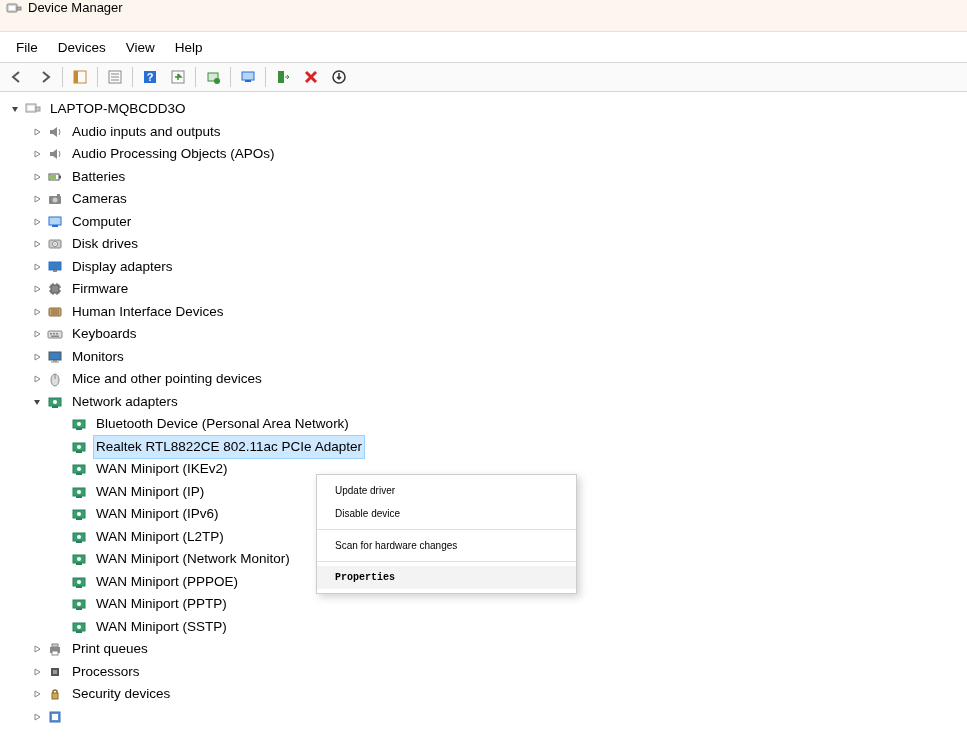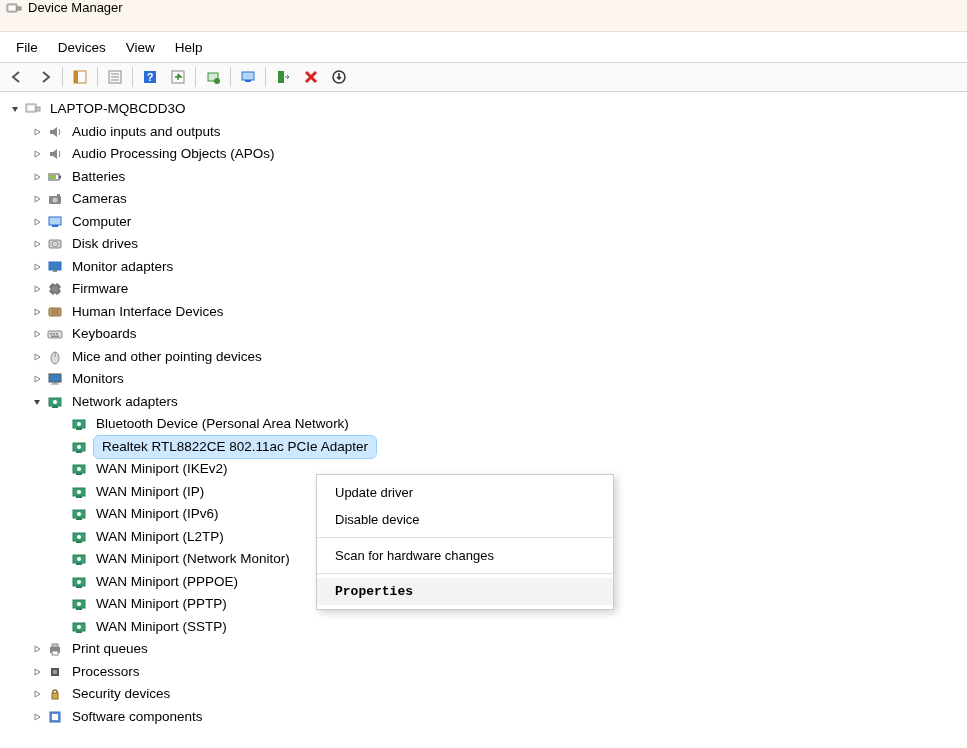--- a/index.html
+++ b/index.html
@@ -75,33 +75,33 @@
 .icon-slot {
   width: 18px;
   display: inline-flex;
   justify-content: center;
   margin-right: 5px;
 }
 .label { padding: 1px 3px; }
 .label.selected {
   background: #cde8ff;
   border: 1px solid #99d1ff;
-  border-radius: 6px;
-  padding: 0 8px;
+  border-radius: 0;
+  padding: 0 2px;
 }
 .context-menu {
   position: absolute;
   left: 316px;
   top: 474px;
-  width: 298px;
+  width: 261px;
   background: #fff;
   border: 1px solid #ccc;
   box-shadow: 3px 3px 8px rgba(0,0,0,0.18);
   padding: 4px 0;
-  font-size: 13px;
+  font-size: 10px;
 }
 .context-menu .citem {
   padding: 6px 18px;
   cursor: default;
 }
 .context-menu .citem.bold { font-weight: 600; background:#f3f3f3;font-family:Liberation Mono, monospace; }
 .context-menu .csep {
   height: 1px; background:#e0e0e0; margin: 4px 0;
 }
 svg { display:block; }
@@ -309,21 +309,21 @@
         <svg width="10" height="10">
           <path d="M3 2 L8 5 L3 8 Z" fill="none" stroke="#888"></path>
         </svg>
       </span>
     <span class="icon-slot">
         <svg width="16" height="16" viewBox="0 0 16 16">
           <rect x="2" y="3" width="12" height="8" fill="#3a7fbf" stroke="#2a6fd6"></rect>
           <rect x="6" y="11" width="4" height="2" fill="#888"></rect>
         </svg>
       </span>
-    <span class="label">Monitor adapters</span>
+    <span class="label">Display adapters</span>
   </div>
     <div class="node" style="padding-left:22px">
     <span class="expander">
         <svg width="10" height="10">
           <path d="M3 2 L8 5 L3 8 Z" fill="none" stroke="#888"></path>
         </svg>
       </span>
     <span class="icon-slot">
         <svg width="16" height="16" viewBox="0 0 16 16">
           <rect x="4" y="4" width="8" height="8" fill="#8a8a8a" stroke="#555"></rect>
@@ -373,44 +373,44 @@
     <span class="label">Keyboards</span>
   </div>
     <div class="node" style="padding-left:22px">
     <span class="expander">
         <svg width="10" height="10">
           <path d="M3 2 L8 5 L3 8 Z" fill="none" stroke="#888"></path>
         </svg>
       </span>
     <span class="icon-slot">
         <svg width="16" height="16" viewBox="0 0 16 16">
-          <ellipse cx="8" cy="9" rx="4" ry="6" fill="#ddd" stroke="#888"></ellipse>
-          <line x1="8" y1="3" x2="8" y2="8" stroke="#888"></line>
-        </svg>
-      </span>
-    <span class="label">Mice and other pointing devices</span>
-  </div>
-    <div class="node" style="padding-left:22px">
-    <span class="expander">
-        <svg width="10" height="10">
-          <path d="M3 2 L8 5 L3 8 Z" fill="none" stroke="#888"></path>
-        </svg>
-      </span>
-    <span class="icon-slot">
-        <svg width="16" height="16" viewBox="0 0 16 16">
           <rect x="2" y="3" width="12" height="8" fill="#3a7fbf" stroke="#555"></rect>
           <rect x="6" y="11" width="4" height="1.5" fill="#888"></rect>
           <rect x="4" y="12.5" width="8" height="1" fill="#888"></rect>
         </svg>
       </span>
     <span class="label">Monitors</span>
   </div>
     <div class="node" style="padding-left:22px">
     <span class="expander">
         <svg width="10" height="10">
+          <path d="M3 2 L8 5 L3 8 Z" fill="none" stroke="#888"></path>
+        </svg>
+      </span>
+    <span class="icon-slot">
+        <svg width="16" height="16" viewBox="0 0 16 16">
+          <ellipse cx="8" cy="9" rx="4" ry="6" fill="#ddd" stroke="#888"></ellipse>
+          <line x1="8" y1="3" x2="8" y2="8" stroke="#888"></line>
+        </svg>
+      </span>
+    <span class="label">Mice and other pointing devices</span>
+  </div>
+    <div class="node" style="padding-left:22px">
+    <span class="expander">
+        <svg width="10" height="10">
           <path d="M2 3 L8 3 L5 8 Z" fill="#444"></path>
         </svg>
       </span>
     <span class="icon-slot">
         <svg width="16" height="16" viewBox="0 0 16 16">
           <rect x="2" y="4" width="12" height="8" fill="#3a9f6f" stroke="#2a7f5f"></rect>
           <rect x="5" y="12" width="6" height="2" fill="#2a7f5f"></rect>
           <circle cx="8" cy="8" r="2" fill="#fff"></circle>
         </svg>
       </span>
@@ -564,21 +564,20 @@
         <svg width="10" height="10">
           <path d="M3 2 L8 5 L3 8 Z" fill="none" stroke="#888"></path>
         </svg>
       </span>
     <span class="icon-slot">
         <svg width="16" height="16" viewBox="0 0 16 16">
           <rect x="3" y="3" width="10" height="10" fill="#5f8fd6" stroke="#3a6fb6"></rect>
           <rect x="5" y="5" width="6" height="6" fill="#fff"></rect>
         </svg>
       </span>
-    <span class="label">Software components</span>
   </div>
   </div>
 
 <div class="context-menu" id="cmenu">
     <div class="citem">Update driver</div>
     <div class="citem">Disable device</div>
     <div class="csep"></div>
     <div class="citem">Scan for hardware changes</div>
     <div class="csep"></div>
     <div class="citem bold">Properties</div>

